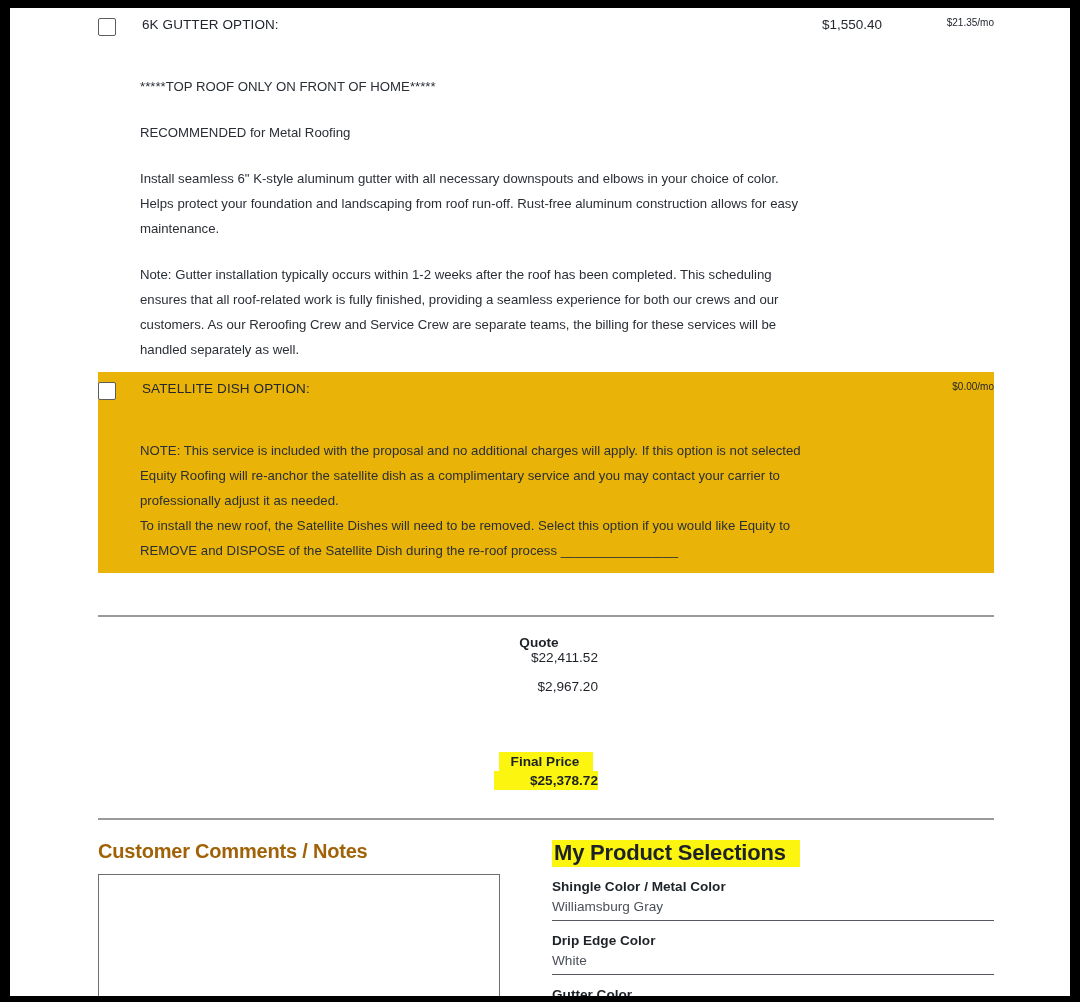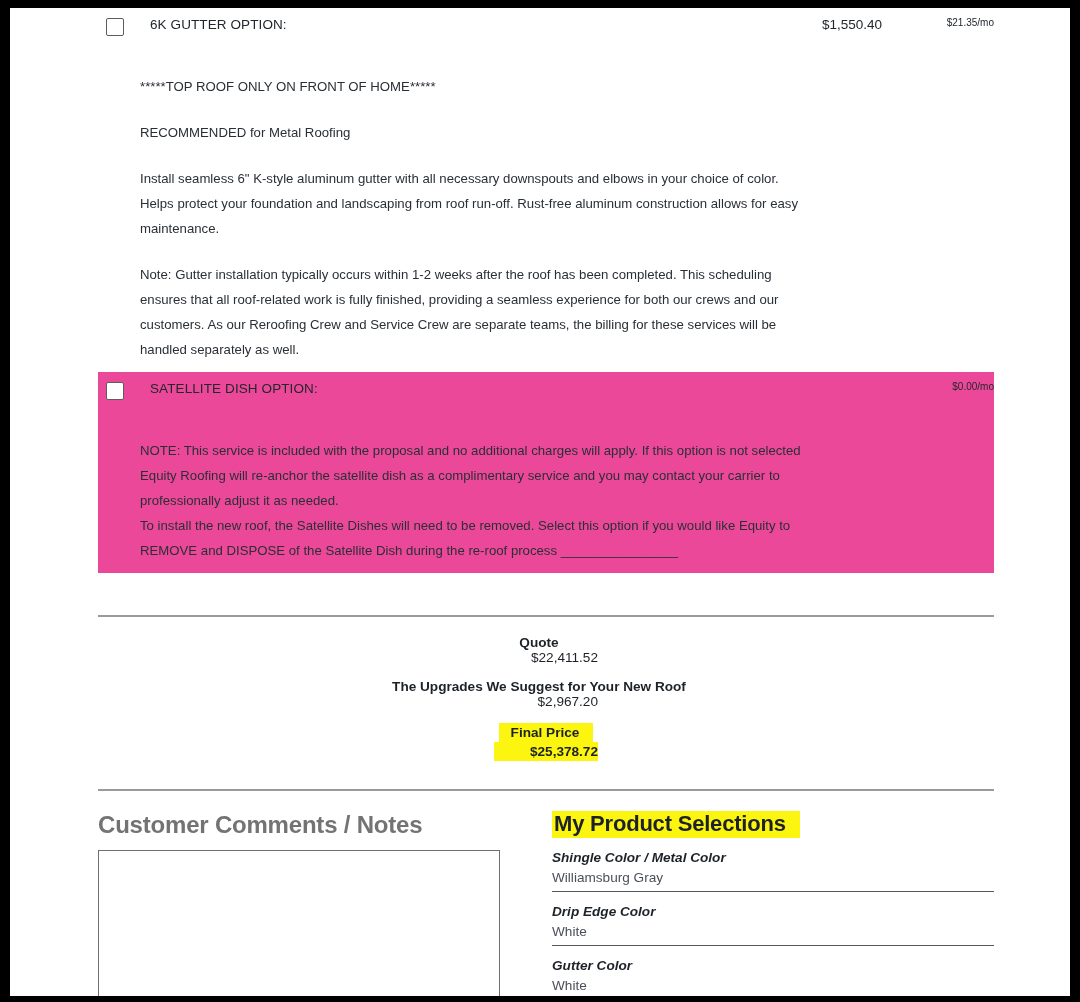--- a/index.html
+++ b/index.html
@@ -38,26 +38,25 @@
     padding: 0 76px 0 88px;
   }
 
   
   .option {
     position: relative;
     box-sizing: border-box;
     padding: 9px 0 10px 0;
   }
   .option.shaded {
-    background: #ec4899;
+    background: #eab308;
   }
   .opt-head {
     display: flex;
     align-items: flex-start;
-    margin-left: 8px;
   }
   .checkbox {
     width: 16px;
     height: 16px;
     border: 1.5px solid #5d5d5d;
     border-radius: 2px;
     background: #fff;
     flex: 0 0 auto;
     margin-top: 1px;
   }
@@ -133,20 +132,21 @@
   }
   .hl {
     background: #fbf50f;
   }
   .totals-row.final .totals-label,
   .totals-row.final .totals-value {
     font-weight: bold;
   }
   .totals-row.final .totals-label {
     padding: 2px 14px 2px 12px;
+    margin-top: 44px;
   }
   .totals-row.final .totals-value {
     padding: 2px 0 2px 6px;
     width: 98px;
   }
 
   
   .bottom {
     display: flex;
     padding-top: 20px;
@@ -155,23 +155,23 @@
     width: 50%;
     box-sizing: border-box;
     padding-right: 46px;
   }
   .col-right {
     width: 50%;
     box-sizing: border-box;
     padding-left: 6px;
   }
   .h-comments {
-    font-size: 24px;
-    font-weight: bold;
-    color: #737373;
+    font-size: 20px;
+    font-weight: bold;
+    color: #a16207;
     letter-spacing: -.2px;
     margin: 0 0 11px 0;
   }
   .notes-box {
     border: 1.5px solid #6f6f6f;
     height: 152px;
     background: #fff;
   }
   .h-selections {
     display: inline-block;
@@ -180,21 +180,20 @@
     color: #1d2228;
     letter-spacing: -.2px;
     margin: 0 8px 12px 0;
     padding: 0 14px 1px 2px;
   }
   .sel-label {
     font-size: 13.6px;
     font-weight: bold;
     color: #1d2228;
     margin: 0 0 5px 0;
-    font-style: italic;
   }
   .sel-value {
     font-size: 13.6px;
     color: #4b5058;
     border-bottom: 1.4px solid #55595f;
     padding: 0 0 6px 0;
     margin: 0 0 12px 0;
   }
 </style>
 </head>
@@ -236,21 +235,20 @@
 
       <div style="height:42px"></div>
       <div class="rule"></div>
 
       <div class="totals">
         <div class="totals-row">
           <div class="totals-label">Quote</div>
           <div class="totals-value">$22,411.52</div>
         </div>
         <div class="totals-row">
-          <div class="totals-label">The Upgrades We Suggest for Your New Roof</div>
           <div class="totals-value">$2,967.20</div>
         </div>
         <div class="totals-row final">
           <div class="totals-label hl">Final Price</div>
           <div class="totals-value hl">$25,378.72</div>
         </div>
       </div>
 
       <div style="height:14px"></div>
       <div class="rule"></div>

